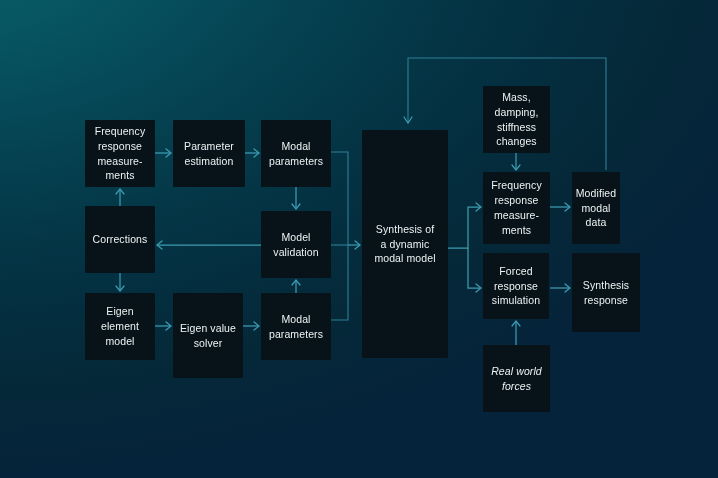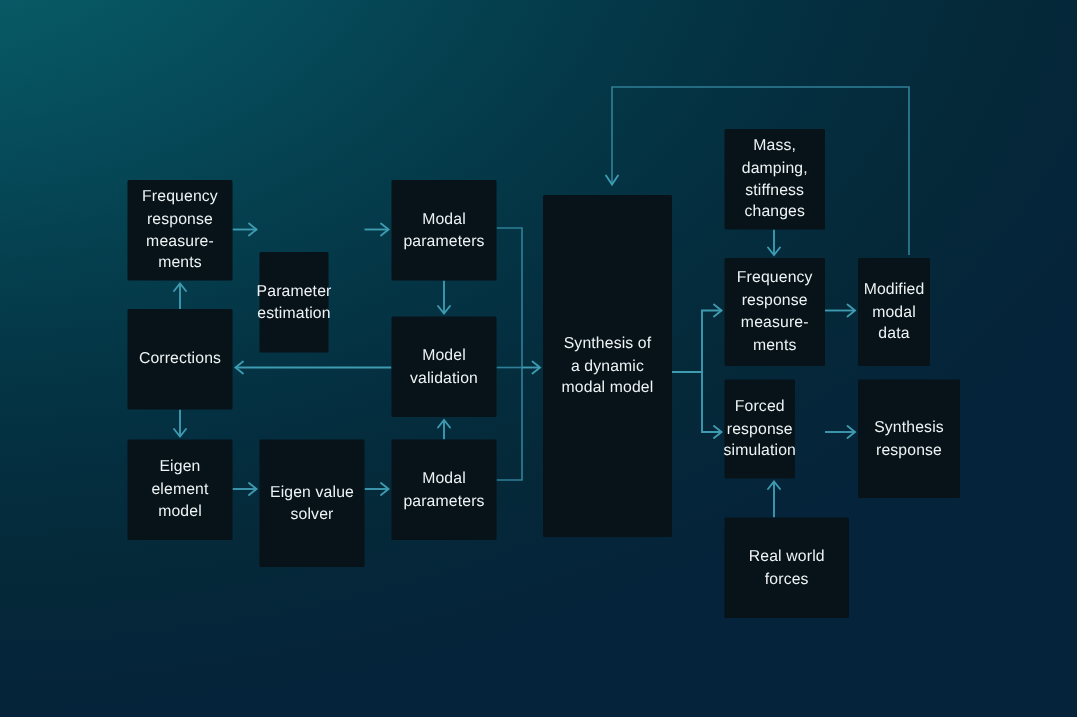--- a/index.html
+++ b/index.html
@@ -155,21 +155,21 @@
       <path class="ln-dim" d="M606,170 L606,58 L408,58 L408,122"></path>
       <path class="ah" d="M404,117 L408,123 L412,117"></path>
     </g>
   </svg>
 
   <div class="node" style="left:85px; top:120px; width:70px; height:67px;">Frequency
 response
 measure-
 ments</div>
 
-  <div class="node" style="left:173px; top:120px; width:46px; height:67px;margin-top:48px;">Parameter
+  <div class="node" style="left:173px; top:120px; width:72px; height:67px;">Parameter
 estimation</div>
 
   <div class="node" style="left:261px; top:120px; width:70px; height:67px;">Modal
 parameters</div>
 
   <div class="node" style="left:85px; top:206px; width:70px; height:67px;text-align:right;">Corrections</div>
 
   <div class="node" style="left:261px; top:211px; width:70px; height:67px;">Model
 validation</div>
 
@@ -193,23 +193,23 @@
 changes</div>
 
   <div class="node" style="left:483px; top:172px; width:67px; height:72px;">Frequency
 response
 measure-
 ments</div>
 
   <div class="node" style="left:572px; top:172px; width:48px; height:72px;">Modified
 modal data</div>
 
-  <div class="node" style="left:483px; top:253px; width:47px; height:66px;">Forced
+  <div class="node" style="left:483px; top:253px; width:66px; height:66px;">Forced
 response
 simulation</div>
 
   <div class="node" style="left:572px; top:253px; width:68px; height:79px;">Synthesis
 response</div>
 
-  <div class="node" style="left:483px; top:345px; width:83px; height:67px;">Real world
+  <div class="node" style="left:483px; top:345px; width:67px; height:67px;font-style:italic;">Real world
 forces</div>
 
 </div>
 
 </body></html>

